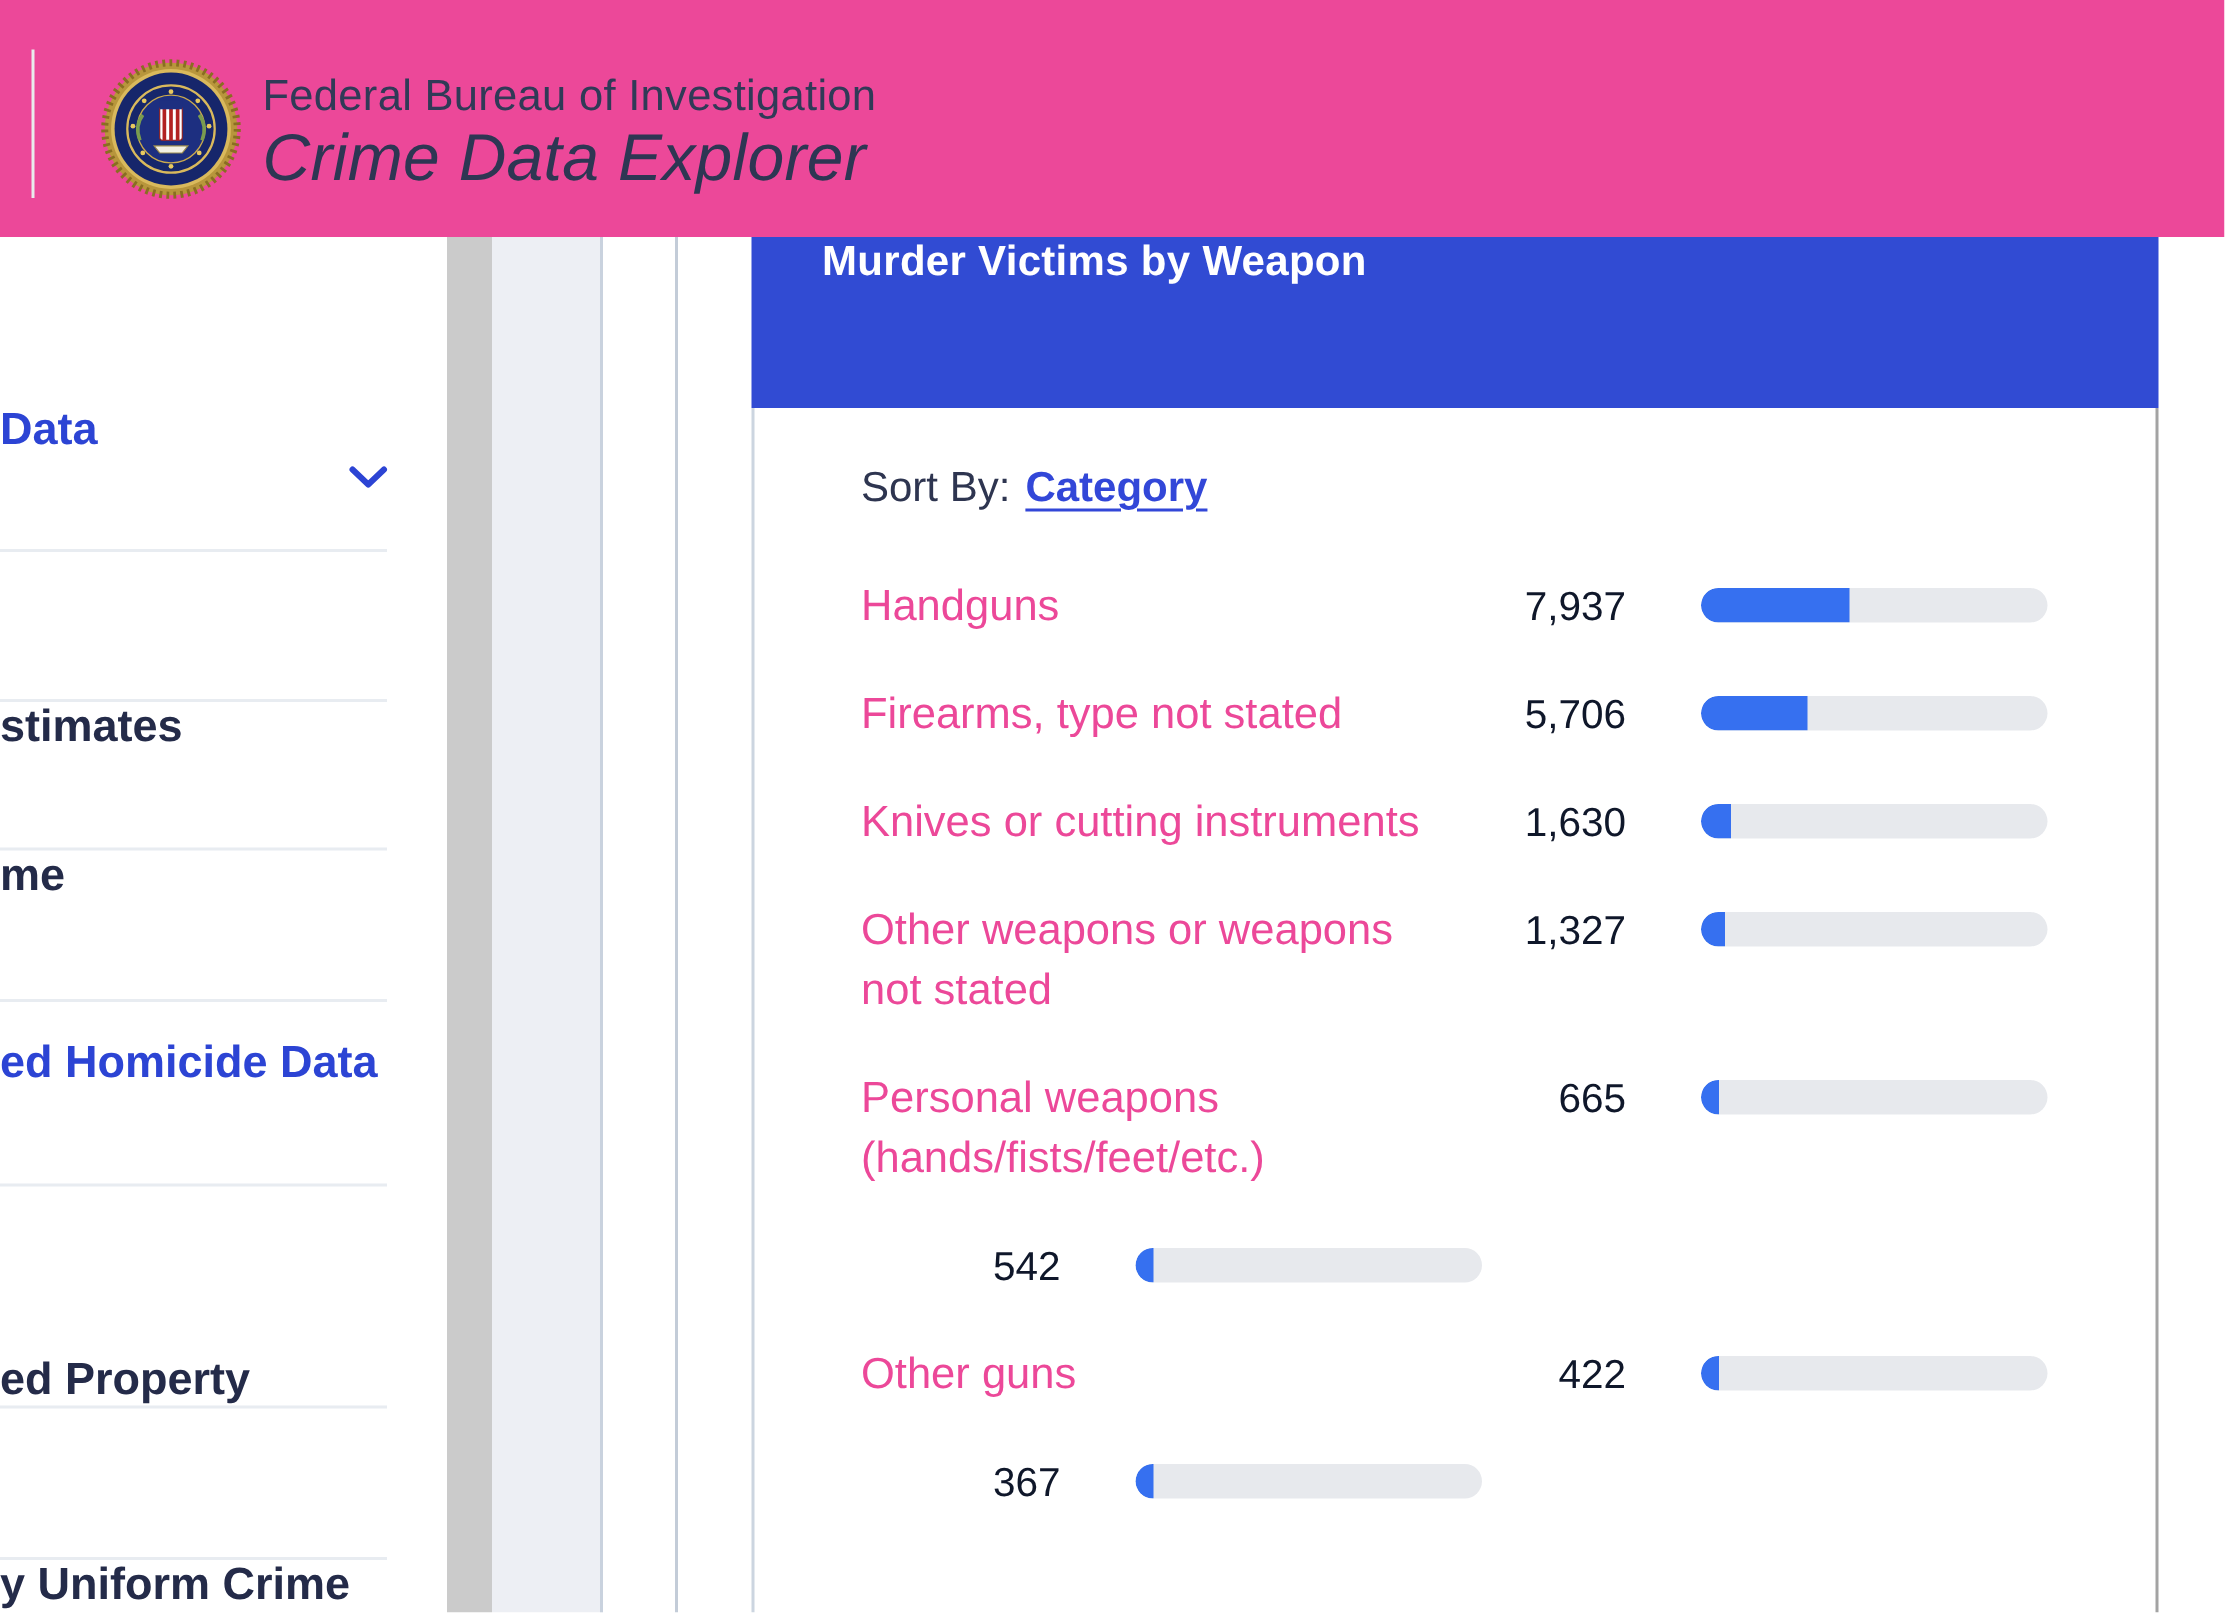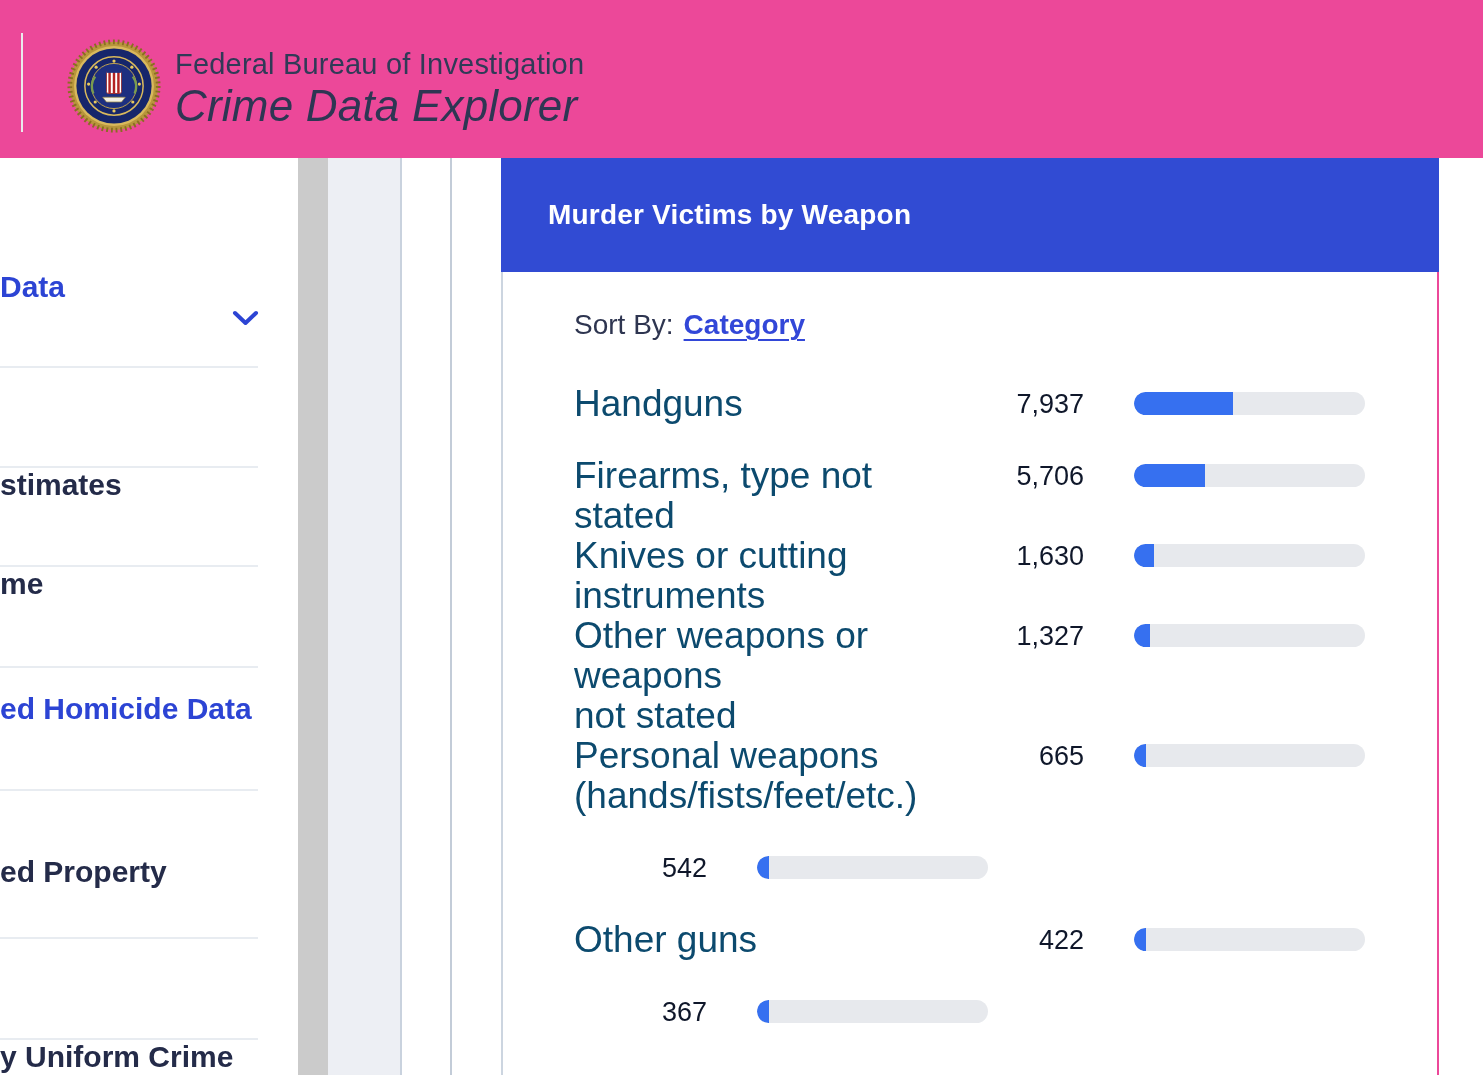--- a/index.html
+++ b/index.html
@@ -19,38 +19,38 @@
   .scroll-strip { position: absolute; left: 298px; top: 158px; width: 30px; height: 917px; background: #cbcbcb; }
   .light-strip  { position: absolute; left: 328px; top: 158px; width: 74px; height: 917px;
                   background: #edeff4; border-right: 2px solid #c9d2de; }
   .mid-vline    { position: absolute; left: 450px; top: 158px; width: 2px; height: 917px; background: #c3ccd8; }
 
   
   .sidebar { position: absolute; left: 0; top: 270px; width: 298px; background: #ffffff; }
   .side-item { position: relative; display: flex; align-items: flex-start; font-size: 30px; font-weight: 700;
                color: #242b49; overflow: hidden; white-space: nowrap; }
   .side-item.link { color: #2c44d4; }
-  .side-item.top-align { align-items: center; padding-top: 16px; }
+  .side-item.top-align { align-items: flex-end; padding-top: 16px; }
   .side-item .chev { position: absolute; right: 39px; top: 50%; margin-top: -8px; }
   .side-divider { width: 258px; height: 2px; background: #e8ecf1; }
 
   
   .card { position: absolute; left: 501px; top: 158px; width: 938px; height: 917px; background: #ffffff; }
-  .card-header { height: 114px; background: #314bd3; display: flex; align-items: center; padding-left: 47px; }
+  .card-header { height: 114px; background: #314bd3; display: flex; padding-left: 47px; }
   .card-title { color: #ffffff; font-size: 28px; font-weight: 700; letter-spacing: 0.2px; }
-  .card-body { height: 803px; border-left: 2px solid #ccd5e0; border-right: 2px solid #ec4899;
+  .card-body { height: 803px; border-left: 2px solid #ccd5e0; border-right: 2px solid #a3a3a3;
                background: #ffffff; padding: 36px 0 0 71px; }
   .sort-row { font-size: 28px; color: #2e3550; line-height: 34px; }
   .sort-link { color: #3247d8; font-weight: 700; text-decoration: underline; text-underline-offset: 5px;
                text-decoration-thickness: 2px; margin-left: 10px; }
   .rows { margin-top: 42px; }
   .weapon-row { display: flex; align-items: flex-start; }
   .weapon-row.h1 { min-height: 72px; }
   .weapon-row.h2 { min-height: 112px; }
-  .weapon-label { width: 377px; font-size: 37px; color: #0c4a6e; line-height: 40px; }
+  .weapon-label { width: 377px; font-size: 29px; color: #ec4899; line-height: 40px; }
   .weapon-count { width: 133px; text-align: right; font-size: 27px; color: #0f172a; line-height: 40px; }
   .weapon-bar { margin-left: 50px; margin-top: 8px; width: 231px; height: 23px; border-radius: 12px;
                 background: #e7e9ed; overflow: hidden; }
   .weapon-bar-fill { height: 100%; background: #3670f0; border-radius: 12px 0 0 12px; }
 </style>
 </head>
 <body>
 
 <div class="stage">
 

